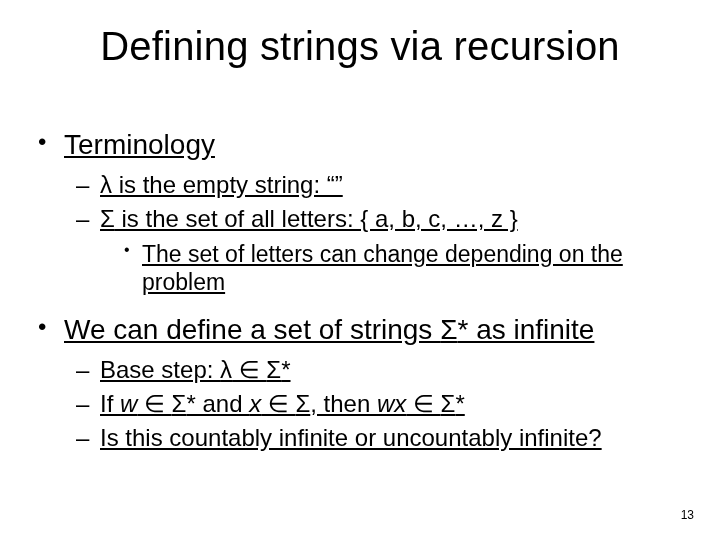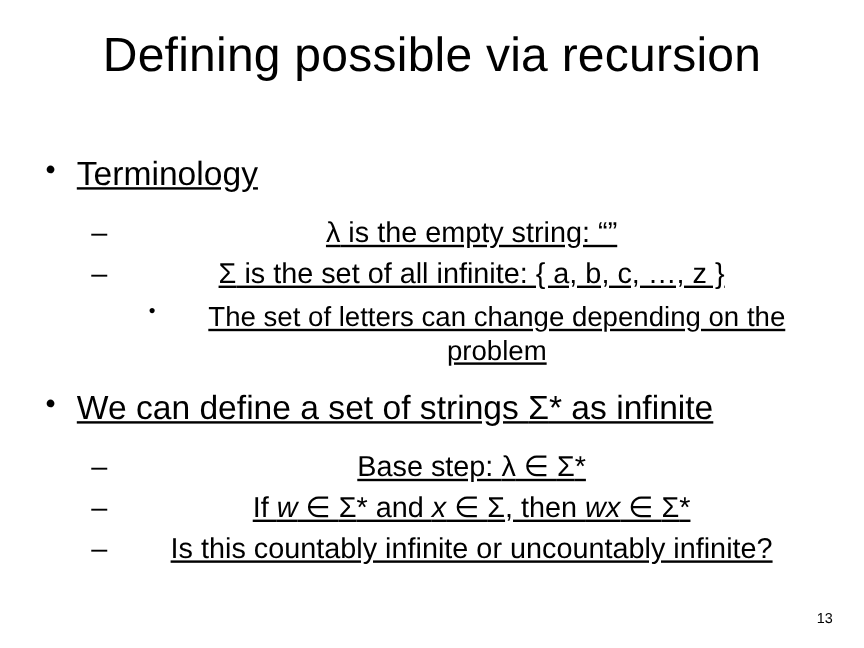--- a/index.html
+++ b/index.html
@@ -48,23 +48,22 @@
     position: relative;
   }
   .lvl1 > li::before {
     content: "•";
     position: absolute;
     left: 2px;
     top: 0;
     font-size: 24px;
   }
   .lvl2 {
-    margin-top: 18px;
+    margin-top: 8px;
     margin-left: 12px;
-    text-align: center;
   }
   .lvl2 > li {
     font-size: 24px;
     line-height: 1.25;
     margin-bottom: 4px;
     padding-left: 24px;
     position: relative;
   }
   .lvl2 > li::before {
     content: "–";
@@ -99,32 +98,32 @@
     bottom: 18px;
     font-size: 12px;
   }
   .ital { font-style: italic; }
 </style>
 </head>
 <body>
 
 <div class="slide">
 
-  <div class="title">Defining possible via recursion</div>
+  <div class="title">Defining strings via recursion</div>
 
   <div class="body">
     <ul class="lvl1">
       <li>
         <span>Terminology</span>
         <ul class="lvl2">
           <li>
             <span>λ</span><span> is the empty string: “”</span>
           </li>
           <li>
-            <span>Σ</span><span> is the set of all infinite: { a, b, c, …, z }</span>
+            <span>Σ</span><span> is the set of all letters: { a, b, c, …, z }</span>
             <ul class="lvl3">
               <li>
                 <span>The set of letters can change depending on the problem</span>
               </li>
             </ul>
           </li>
         </ul>
         <div class="gap"></div>
       </li>
 

